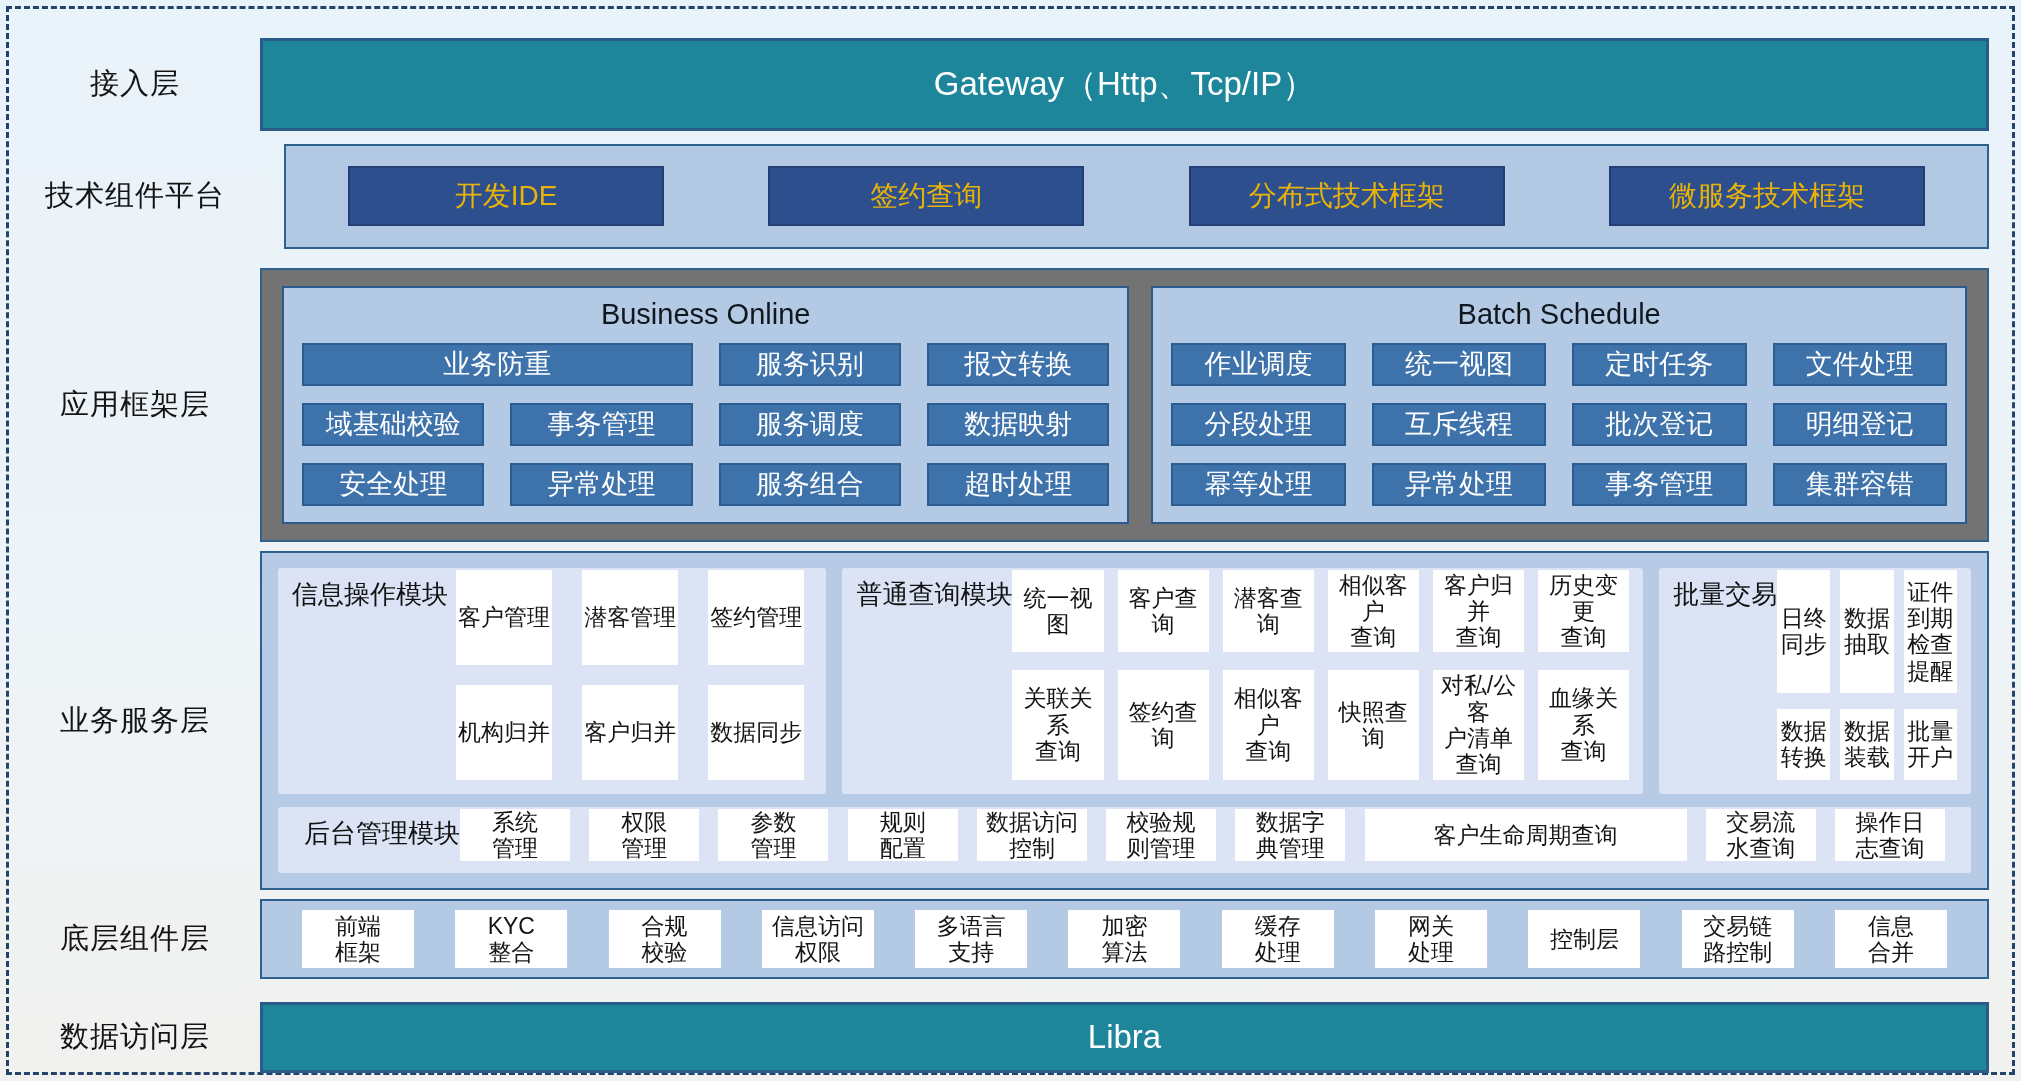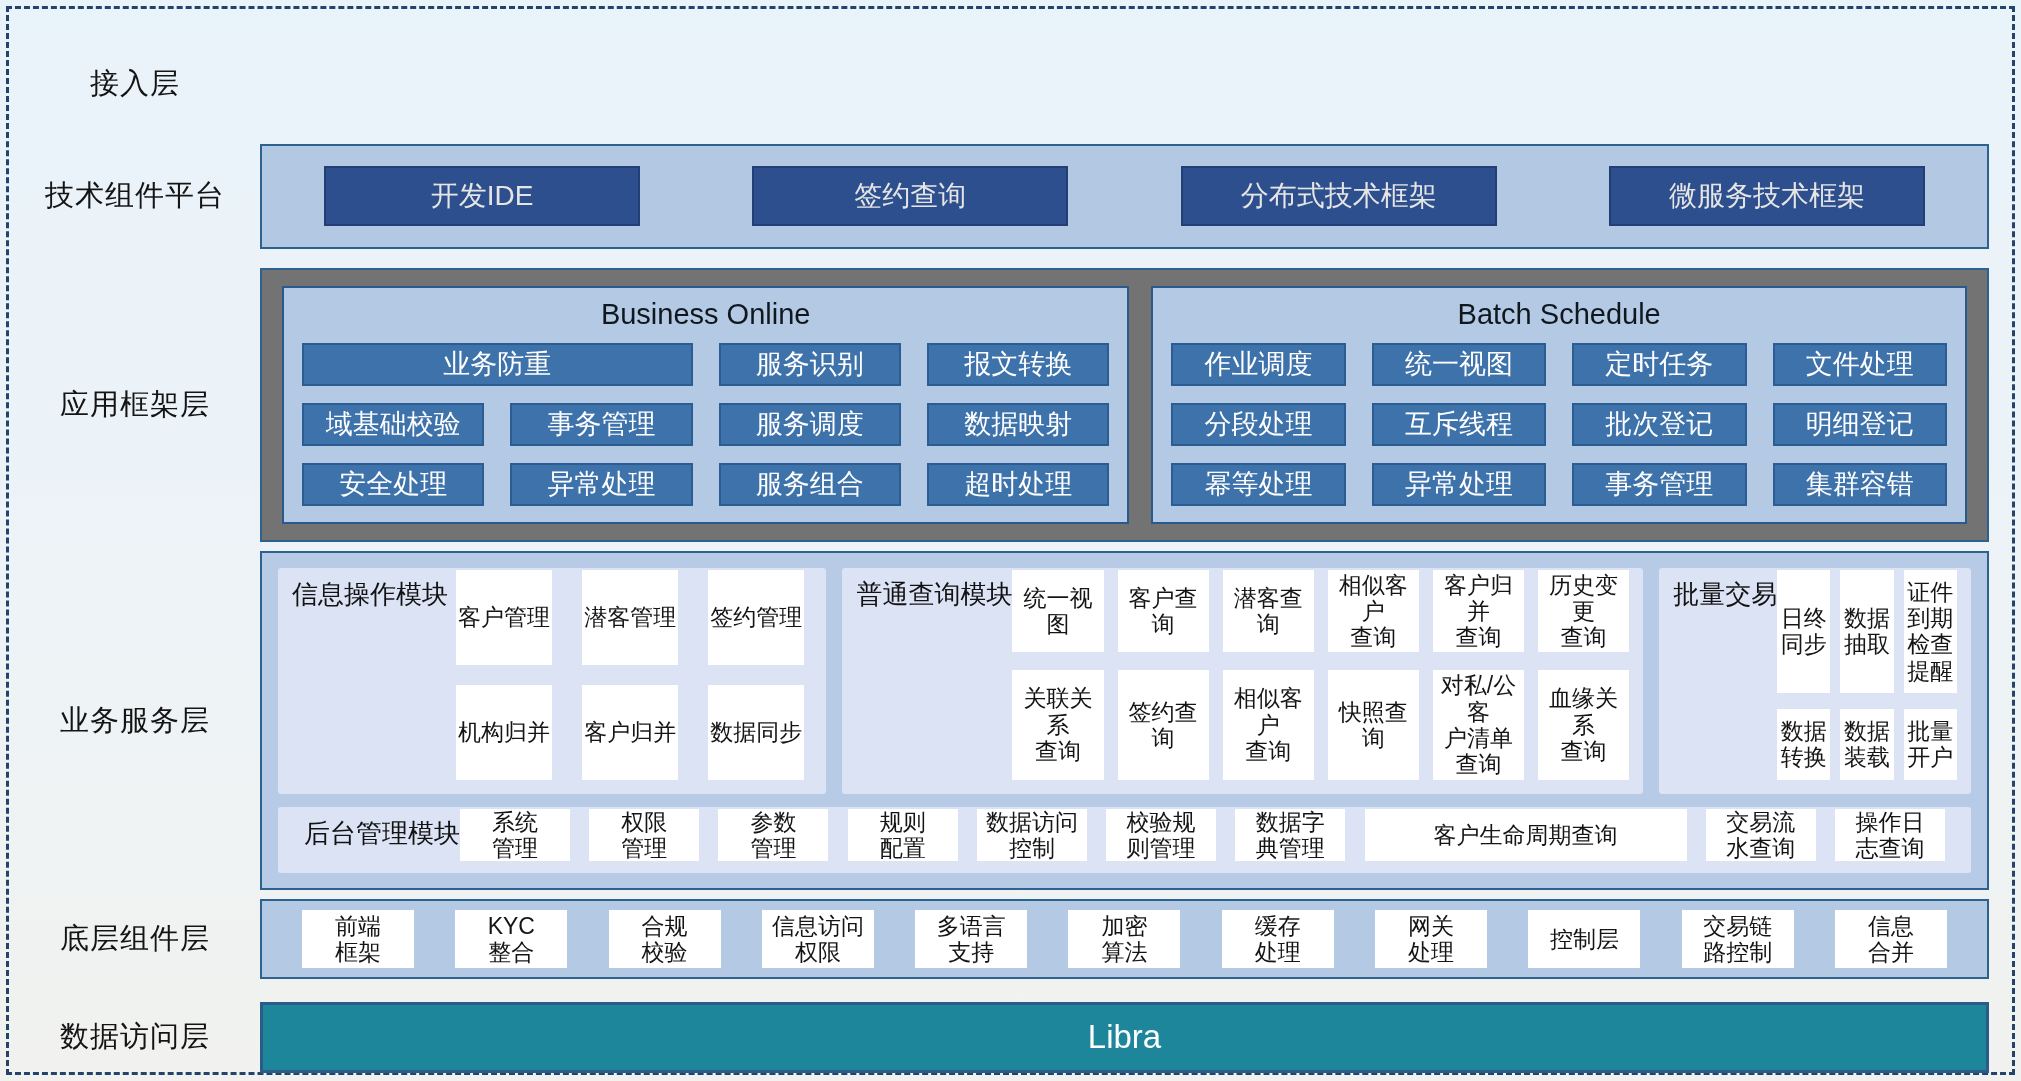--- a/index.html
+++ b/index.html
@@ -5,33 +5,33 @@
   html,body{margin:0;padding:0;}
   body{
     width:2021px;height:1081px;position:relative;overflow:hidden;
     font-family:"Liberation Sans","DejaVu Sans",sans-serif;
     background:linear-gradient(180deg,#e9f3fa 0%,#edf3f7 55%,#f1f2ef 100%);
   }
   .frame{position:absolute;inset:6px;border:3px dashed #23436a;pointer-events:none;}
   .layers{position:absolute;left:10px;top:8px;right:10px;bottom:8px;display:flex;flex-direction:column;}
   .layer{display:flex;align-items:stretch;}
   .l-access{height:96px;margin-top:30px;}
-  .l-tech{height:109px;margin-top:13px;}
+  .l-tech{height:109px;margin-top:13px;gap:24px;}
   .l-appframe{height:284px;margin-top:19px;}
   .l-bizservice{height:352px;margin-top:9px;}
   .l-bottomcomp{height:82px;margin-top:9px;}
   .l-dataaccess{height:74px;margin-top:23px;text-align:center;}
   .layer-label{width:250px;display:flex;align-items:center;justify-content:center;
     font-size:29px;color:#141414;letter-spacing:1px;}
   .layer-content{flex:1;margin-right:22px;display:flex;}
   .bar-teal{flex:1;background:#1e869a;border:3px solid #2b5b88;color:#ffffff;
     display:flex;align-items:center;justify-content:center;font-size:33px;}
   .tech-row{flex:1;background:#b3c9e3;border:2px solid #2d618e;display:flex;align-items:center;
     justify-content:space-between;padding:0 62px;}
-  .btn-navy{width:312px;height:56px;background:#2d4f8d;border:2px solid #223e74;color:#e5e5e5;
+  .btn-navy{width:312px;height:56px;background:#2d4f8d;border:2px solid #223e74;color:#eab308;
     display:flex;align-items:center;justify-content:center;font-size:28px;}
   .appframe{flex:1;background:#737373;border:2px solid #2d618e;display:flex;gap:22px;padding:16px 20px;}
   .panel{border:2px solid #2a5a8c;background:#b4c9e4;display:flex;flex-direction:column;padding:4px 18px 16px;}
   .panel-online{flex:51;}
   .panel-batch{flex:49;}
   .panel-title{text-align:center;font-size:29px;color:#10181f;padding:6px 0 12px;}
   .panel-grid{flex:1;display:grid;grid-template-columns:repeat(4,1fr);gap:17px 26px;}
   .btn-blue{background:#3e72ab;border:2px solid #2c5d92;color:#fff;display:flex;align-items:center;
     justify-content:center;font-size:27px;}
   .span2{grid-column:span 2;}
@@ -59,20 +59,23 @@
 </style>
 </head>
 <body>
 
 <div class="frame"></div>
 
 <div class="layers">
 
   <div class="layer l-access">
     <div class="layer-label">接入层</div>
+    <div class="layer-content">
+      <div class="bar-teal">Gateway（Http、Tcp/IP）</div>
+    </div>
   </div>
 
   <div class="layer l-tech">
     <div class="layer-label">技术组件平台</div>
     <div class="layer-content">
       <div class="tech-row">
           <div class="btn-navy">开发IDE</div>
           <div class="btn-navy">签约查询</div>
           <div class="btn-navy">分布式技术框架</div>
           <div class="btn-navy">微服务技术框架</div>

